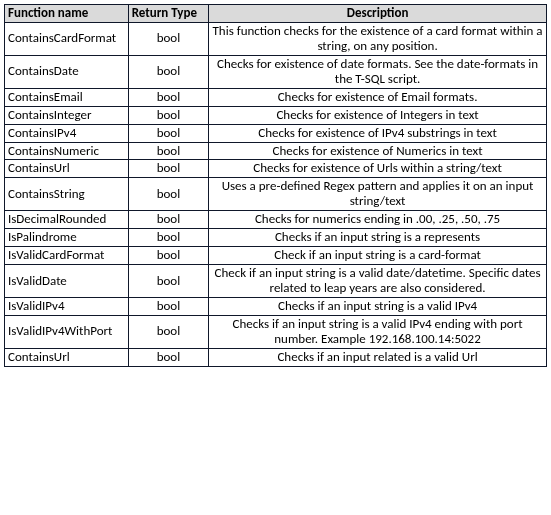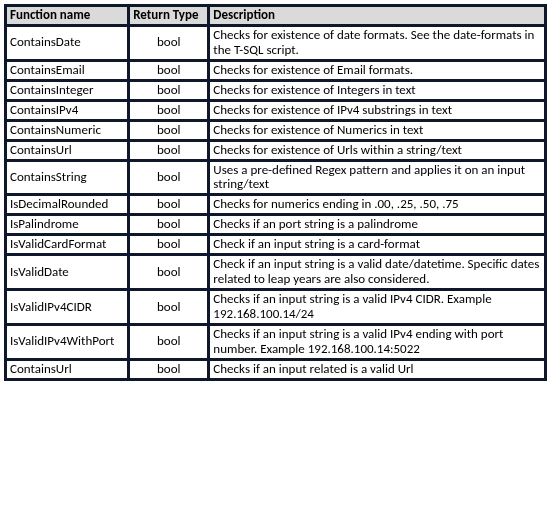--- a/index.html
+++ b/index.html
@@ -9,56 +9,61 @@
     font-family: Calibri, Arial, sans-serif;
     font-size: 13px;
     color: #000;
   }
   table {
     border-collapse: collapse;
     width: 543px;
     table-layout: fixed;
   }
   th, td {
-    border: 3px solid #0f172a;
+    border: 1px solid #0f172a;
     padding: 1px 3px;
     vertical-align: middle;
     line-height: 1.15;
     margin-left: 18px;
   }
   th {
     background: #dadada;
     font-weight: bold;
     text-align: left;
   }
   td {
     background: #fff;
   }
   .col-name { width: 123px; }
   .col-ret  { width: 80px; text-align: center; }
-  .col-desc { width: 336px; }
+  .col-desc { width: 336px; text-align: center; }
   th.col-ret { text-align: left; }
 </style>
 </head>
 <body>
 
 <table>
   <colgroup>
     <col class="col-name">
     <col class="col-ret">
     <col class="col-desc">
   </colgroup>
   <thead>
     <tr>
       <th class="col-name">Function name</th>
       <th class="col-ret">Return Type</th>
       <th class="col-desc">Description</th>
     </tr>
   </thead>
   <tbody id="tbody">
+      <tr>
+        <td class="col-name">ContainsCardFormat</td>
+        <td class="col-ret">bool</td>
+        <td class="col-desc">This function checks for the existence of a card format within a string, on any position.</td>
+      </tr>
       <tr>
         <td class="col-name">ContainsDate</td>
         <td class="col-ret">bool</td>
         <td class="col-desc">Checks for existence of date formats. See the date-formats in the T-SQL script.</td>
       </tr>
       <tr>
         <td class="col-name">ContainsEmail</td>
         <td class="col-ret">bool</td>
         <td class="col-desc">Checks for existence of Email formats.</td>
       </tr>
@@ -88,36 +93,36 @@
         <td class="col-desc">Uses a pre-defined Regex pattern and applies it on an input string/text</td>
       </tr>
       <tr>
         <td class="col-name">IsDecimalRounded</td>
         <td class="col-ret">bool</td>
         <td class="col-desc">Checks for numerics ending in .00, .25, .50, .75</td>
       </tr>
       <tr>
         <td class="col-name">IsPalindrome</td>
         <td class="col-ret">bool</td>
-        <td class="col-desc">Checks if an port string is a palindrome</td>
+        <td class="col-desc">Checks if an input string is a represents</td>
       </tr>
       <tr>
         <td class="col-name">IsValidCardFormat</td>
         <td class="col-ret">bool</td>
         <td class="col-desc">Check if an input string is a card-format</td>
       </tr>
       <tr>
         <td class="col-name">IsValidDate</td>
         <td class="col-ret">bool</td>
         <td class="col-desc">Check if an input string is a valid date/datetime. Specific dates related to leap years are also considered.</td>
       </tr>
       <tr>
-        <td class="col-name">IsValidIPv4CIDR</td>
+        <td class="col-name">IsValidIPv4</td>
         <td class="col-ret">bool</td>
-        <td class="col-desc">Checks if an input string is a valid IPv4 CIDR. Example 192.168.100.14/24</td>
+        <td class="col-desc">Checks if an input string is a valid IPv4</td>
       </tr>
       <tr>
         <td class="col-name">IsValidIPv4WithPort</td>
         <td class="col-ret">bool</td>
         <td class="col-desc">Checks if an input string is a valid IPv4 ending with port number. Example 192.168.100.14:5022</td>
       </tr>
       <tr>
         <td class="col-name">ContainsUrl</td>
         <td class="col-ret">bool</td>
         <td class="col-desc">Checks if an input related is a valid Url</td>

